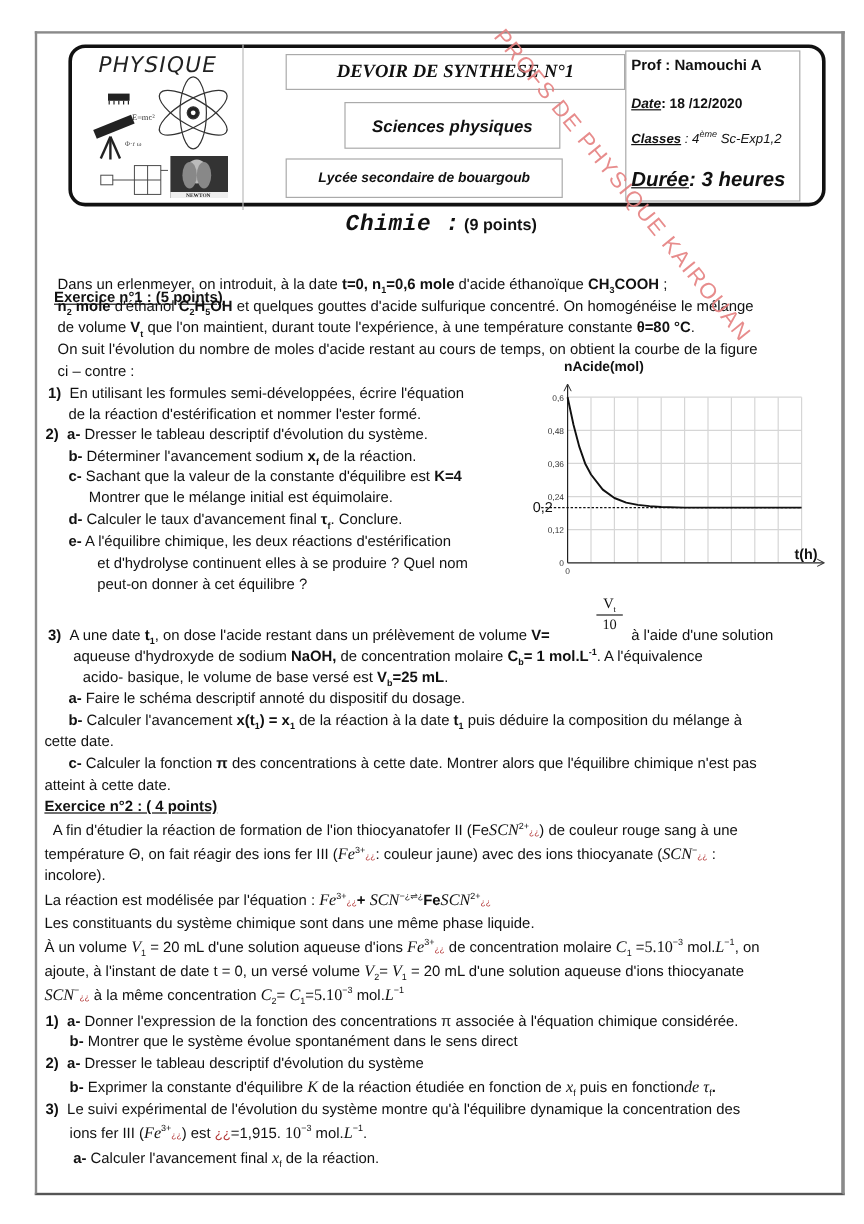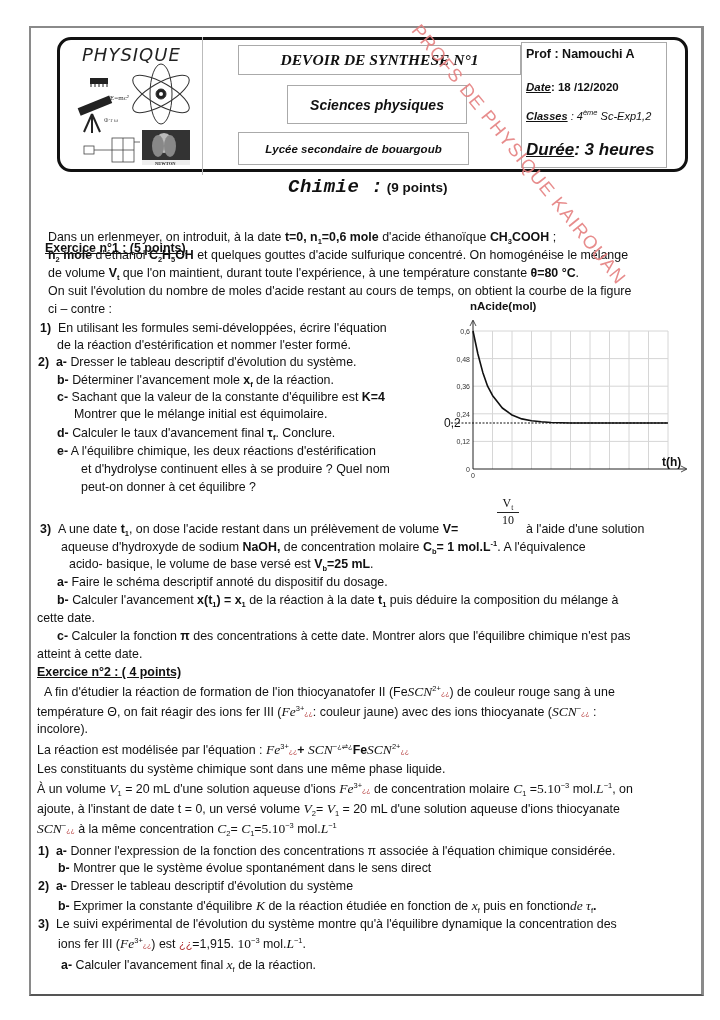--- a/index.html
+++ b/index.html
@@ -133,21 +133,21 @@
 <div class="line b u" style="left:45px;top:212px;margin-top:29px;">Exercice n°1 : (5 points)</div>
 <div class="line" style="left:48px;top:230px;"><span>Dans un erlenmeyer, on introduit, à la date </span><span class="b">t=0</span><span class="b">, n</span><sub class="b">1</sub><span class="b">=0,6 mole</span><span> d'acide éthanoïque </span><span class="b">CH</span><sub class="b">3</sub><span class="b">COOH</span><span> ;</span></div>
 <div class="line" style="left:48px;top:248px;"><span class="b">n</span><sub class="b">2</sub><span class="b"> mole</span><span> d'éthanol </span><span class="b">C</span><sub class="b">2</sub><span class="b">H</span><sub class="b">5</sub><span class="b">OH</span><span> et quelques gouttes d'acide sulfurique concentré. On homogénéise le mélange</span></div>
 <div class="line" style="left:48px;top:266px;"><span>de volume </span><span class="b">V</span><sub class="b">t</sub><span> que l'on maintient, durant toute l'expérience, à une température constante </span><span class="b">θ=80 °C</span><span>.</span></div>
 <div class="line" style="left:48px;top:284px;">On suit l'évolution du nombre de moles d'acide restant au cours de temps, on obtient la courbe de la figure</div>
 <div class="line" style="left:48px;top:302px;">ci – contre :</div>
 
 <div class="line" style="left:40px;top:321px;"><span class="b">1)</span>&nbsp;&nbsp;<span>En utilisant les formules semi-développées, écrire l'équation</span></div>
 <div class="line" style="left:57px;top:338px;">de la réaction d'estérification et nommer l'ester formé.</div>
 <div class="line" style="left:38px;top:355px;"><span class="b">2)</span>&nbsp;&nbsp;<span class="b">a-</span><span> Dresser le tableau descriptif d'évolution du système.</span></div>
-<div class="line" style="left:57px;top:373px;"><span class="b">b-</span><span> Déterminer l'avancement mole </span><span class="b">x</span><sub class="b">f</sub><span> de la réaction.</span></div>
+<div class="line" style="left:57px;top:373px;"><span class="b">b-</span><span> Déterminer l'avancement sodium </span><span class="b">x</span><sub class="b">f</sub><span> de la réaction.</span></div>
 <div class="line" style="left:57px;top:390px;"><span class="b">c-</span><span> Sachant que la valeur de la constante d'équilibre est </span><span class="b">K=4</span></div>
 <div class="line" style="left:74px;top:407px;">Montrer que le mélange initial est équimolaire.</div>
 <div class="line" style="left:57px;top:426px;"><span class="b">d-</span><span> Calculer le taux d'avancement final </span><span class="b">τ</span><sub class="b">f</sub><span>. Conclure.</span></div>
 <div class="line" style="left:57px;top:444px;"><span class="b">e-</span><span> A l'équilibre chimique, les deux réactions d'estérification</span></div>
 <div class="line" style="left:81px;top:462px;">et d'hydrolyse continuent elles à se produire ? Quel nom</div>
 <div class="line" style="left:81px;top:480px;">peut-on donner à cet équilibre ?</div>
 
 <div class="chart">
   <svg id="chart-svg" width="290" height="190">
       <line x1="72.5" y1="33" x2="72.5" y2="171" stroke="#d6d6d6" stroke-width="1"></line>

